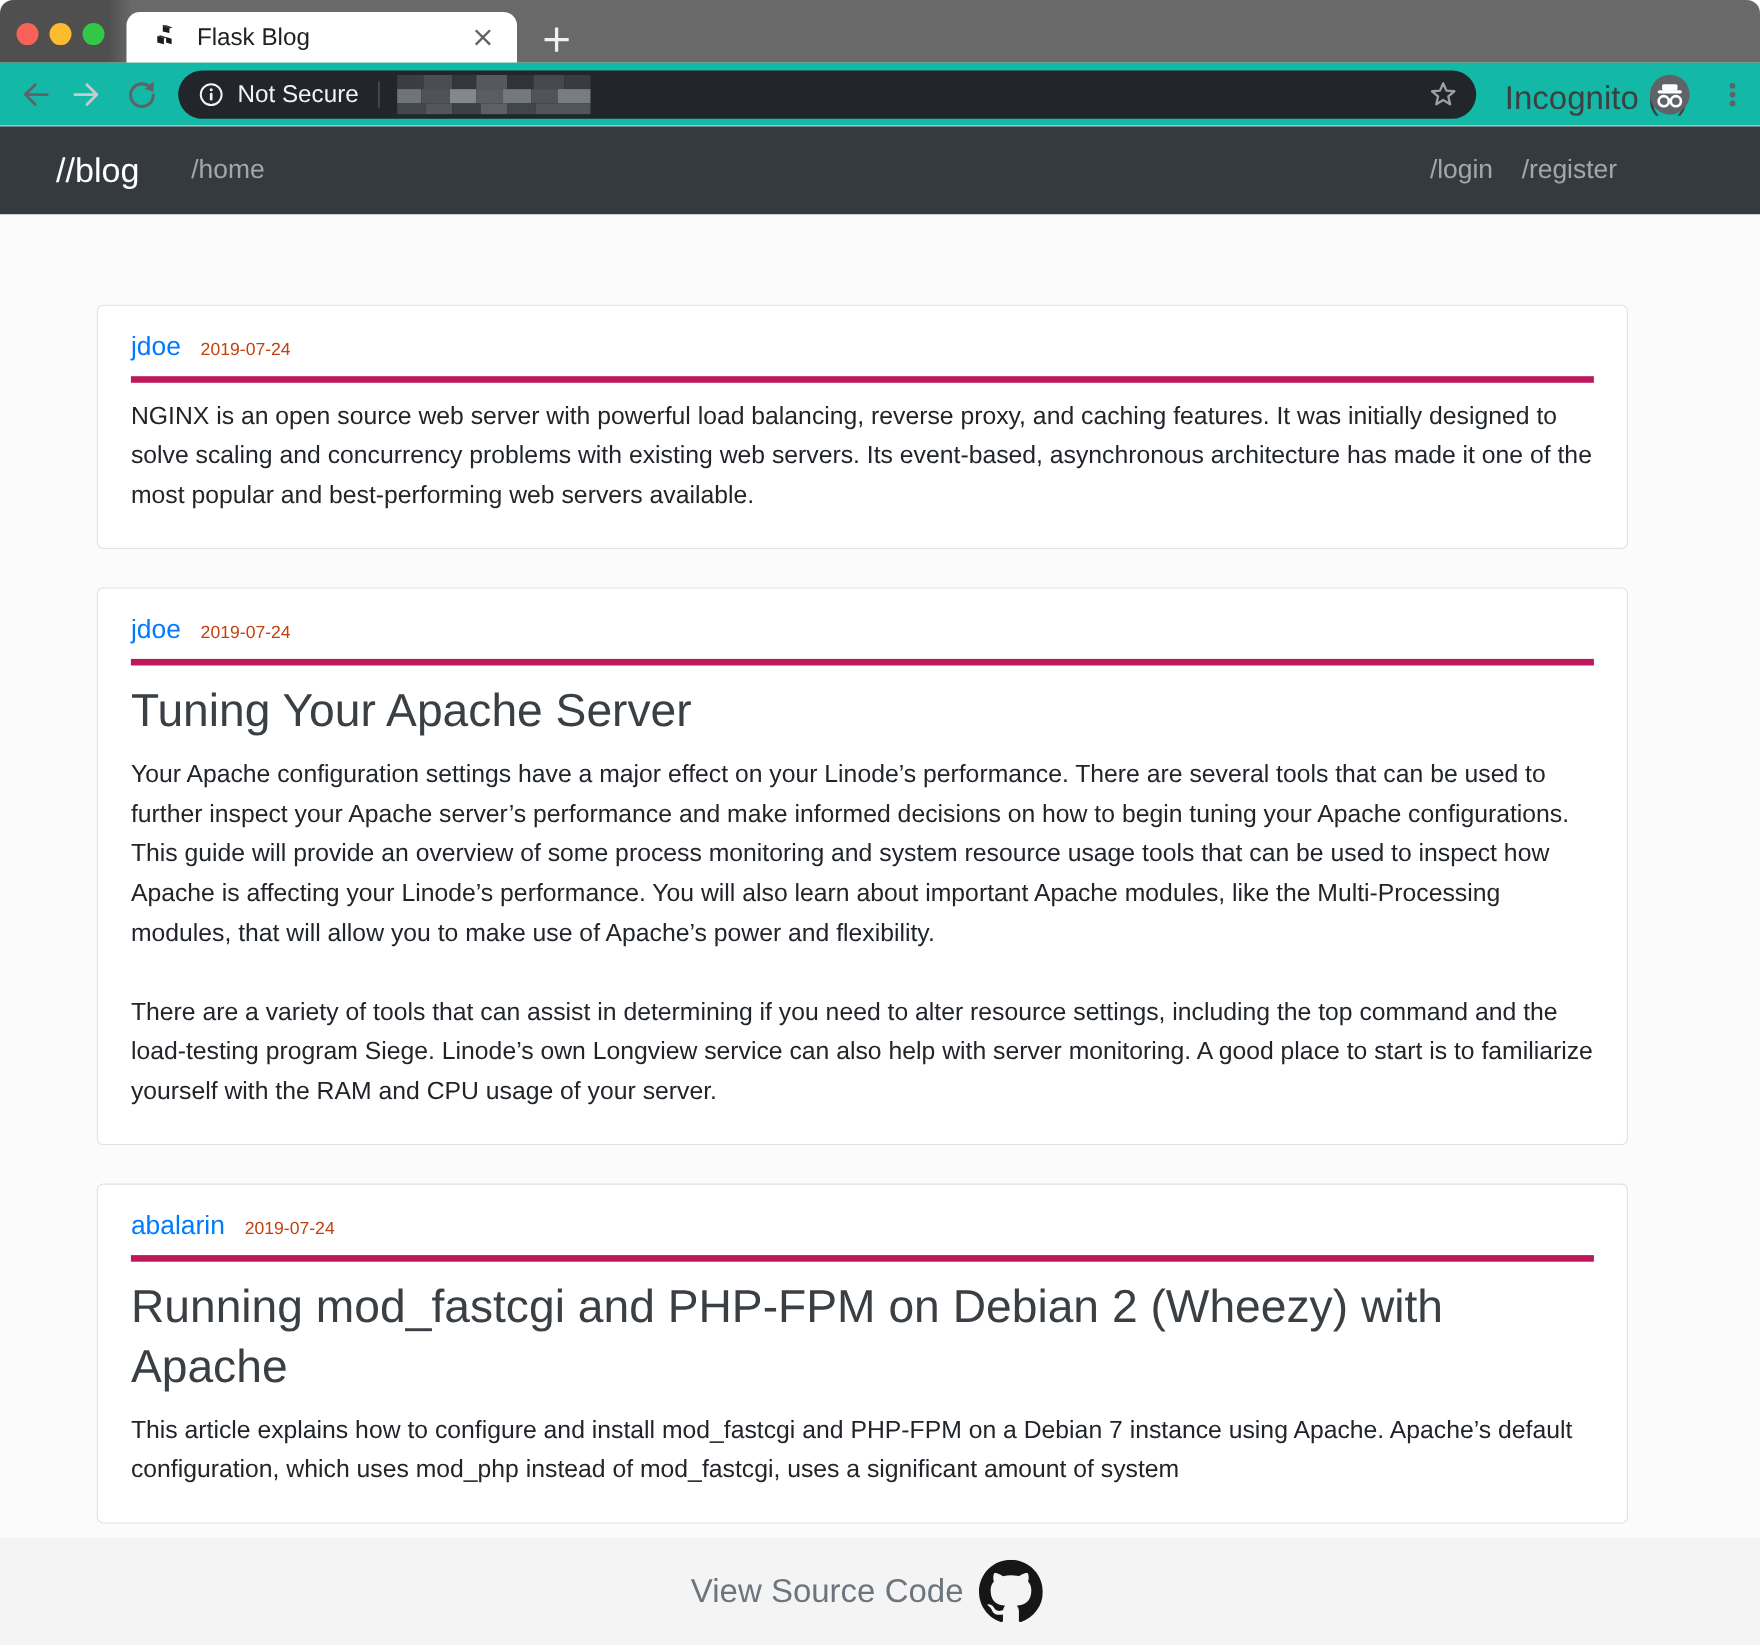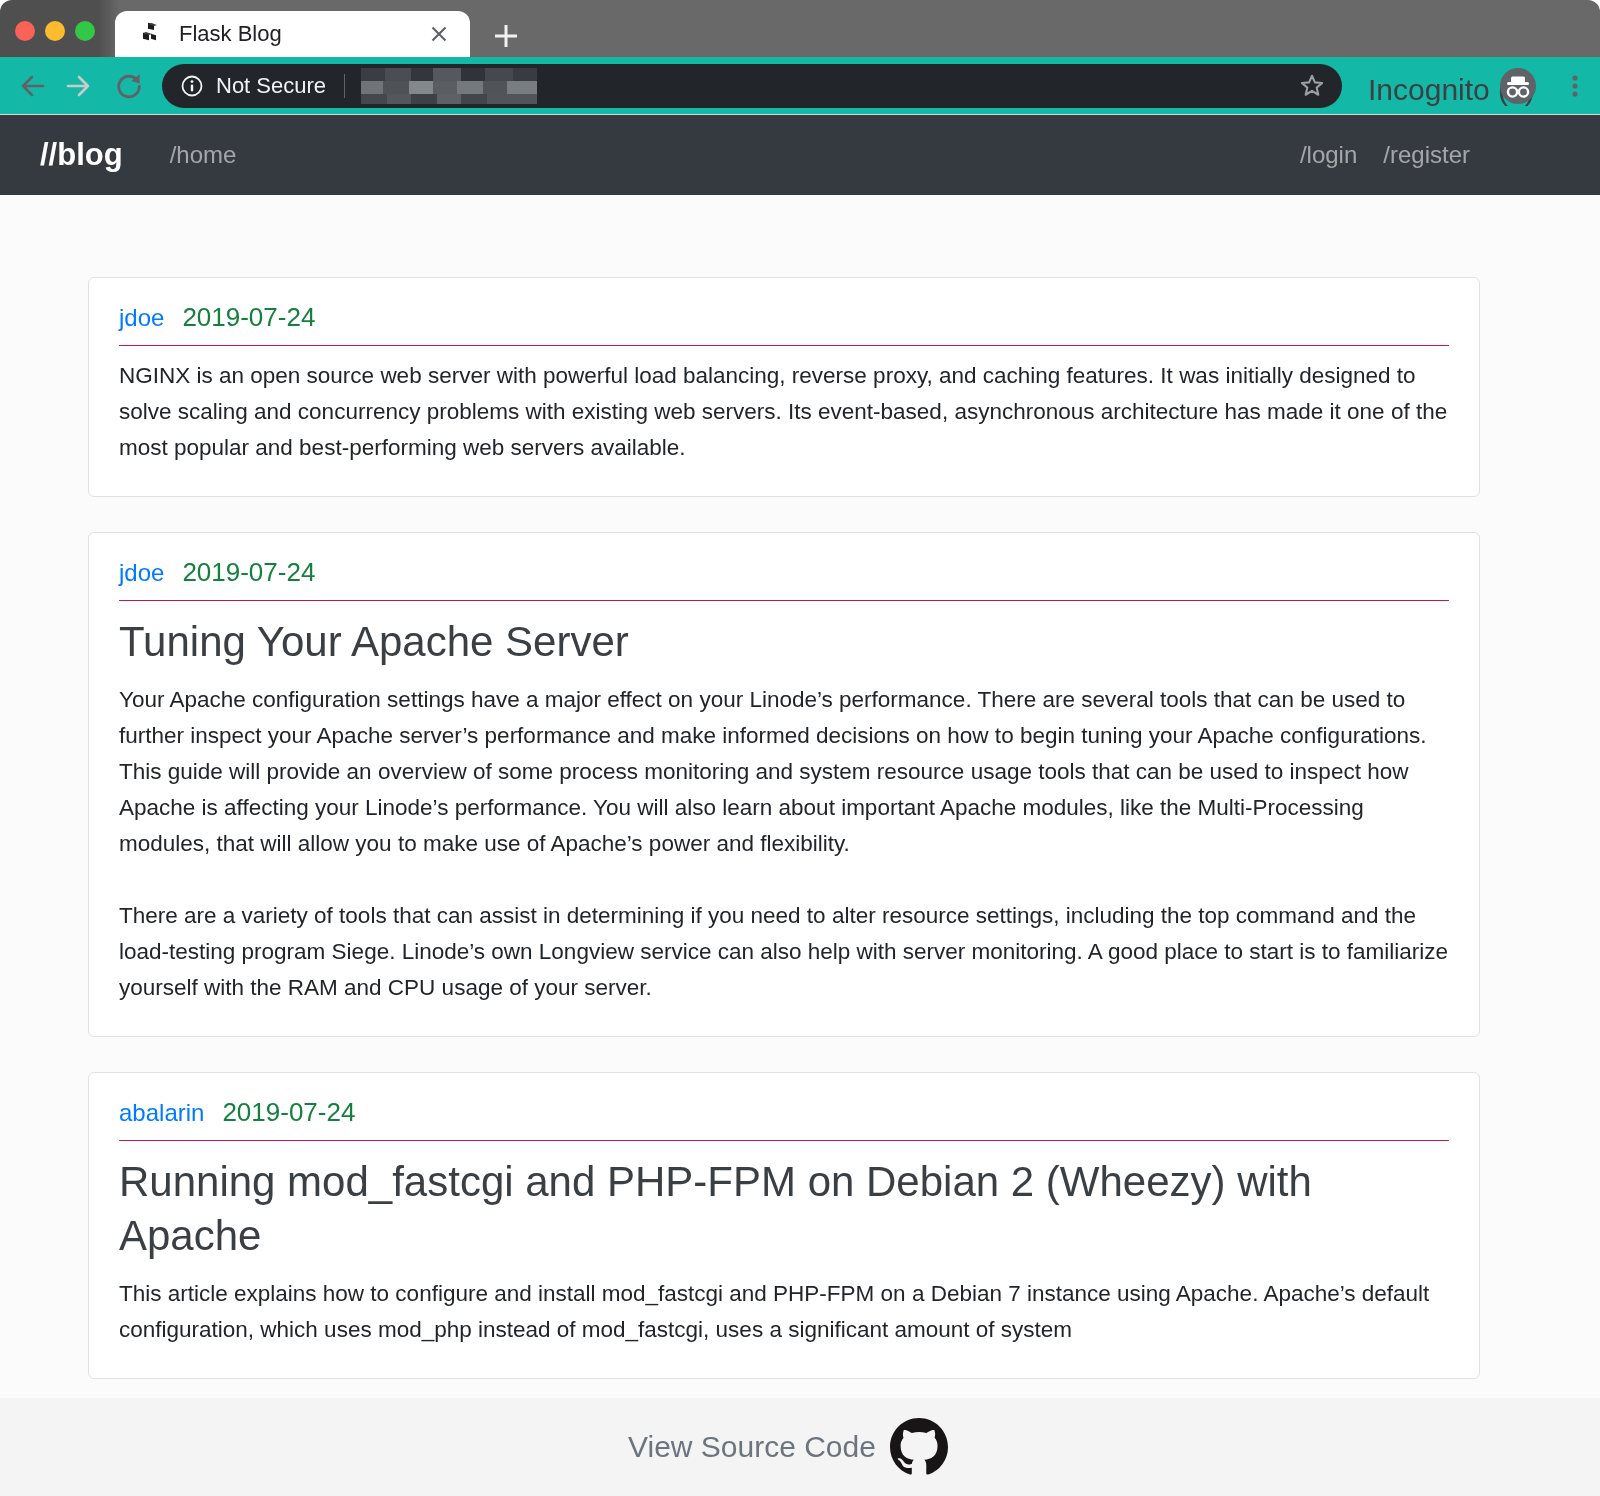--- a/index.html
+++ b/index.html
@@ -44,36 +44,36 @@
   .omni-star { margin-left:auto; width:28px; height:28px; }
 
   .incog-label { position:absolute; left:1368px; top:16px; font-size:30px; color:#3c4043;
                  white-space:nowrap; }
   .incog-badge { position:absolute; left:1499px; top:10px; width:38px; height:38px; }
   .kebab { position:absolute; left:1560px; top:14px; width:30px; height:30px; }
 
   
   .site-nav { position:relative; height:80px; background:#343a40;
               display:flex; align-items:center; }
-  .brand { margin-left:40px; font-size:31px; font-weight:700; color:#ffffff;
+  .brand { margin-left:51px; font-size:31px; font-weight:400; color:#ffffff;
            text-decoration:none; }
   .nav-home { margin-left:47px; font-size:24px; color:rgba(255,255,255,0.55);
               text-decoration:none; }
   .nav-right { margin-left:auto; margin-right:130px; display:flex; gap:26px; }
   .nav-right a { font-size:24px; color:rgba(255,255,255,0.55); text-decoration:none; }
 
   
   .content { position:relative; height:1301px; background:#fbfbfb; overflow:hidden; }
   .post-card { width:1392px; margin-left:88px; margin-top:35px; background:#ffffff;
                border:1px solid #dee2e6; border-radius:6px; padding:24px 30px 30px 30px; }
   .post-card:first-child { margin-top:82px; }
   .post-head { display:flex; align-items:baseline; gap:18px;
-               border-bottom:1px solid #be185d; padding-bottom:12px; }
+               border-bottom:6px solid #be185d; padding-bottom:12px; }
   .post-author { font-size:24px; color:#007bff; text-decoration:none; }
-  .post-date { font-size:26px; color:#15803d; }
+  .post-date { font-size:16px; color:#c2410c; }
   .post-title { margin-top:14px; font-size:42px; font-weight:500; color:#3a3f44;
                 line-height:1.3; }
   .post-body p { margin-top:12px; font-size:22.5px; line-height:1.6; color:#212529; }
   .post-body p + p { margin-top:36px; }
 
   
   .footer { position:absolute; left:0; right:0; bottom:0; height:98px; background:#f4f4f4; }
   .f-powered { position:absolute; left:88px; top:50%; transform:translateY(-50%);
                display:flex; align-items:center; }
   .f-powered-text { font-size:30px; color:#6c757d; }

